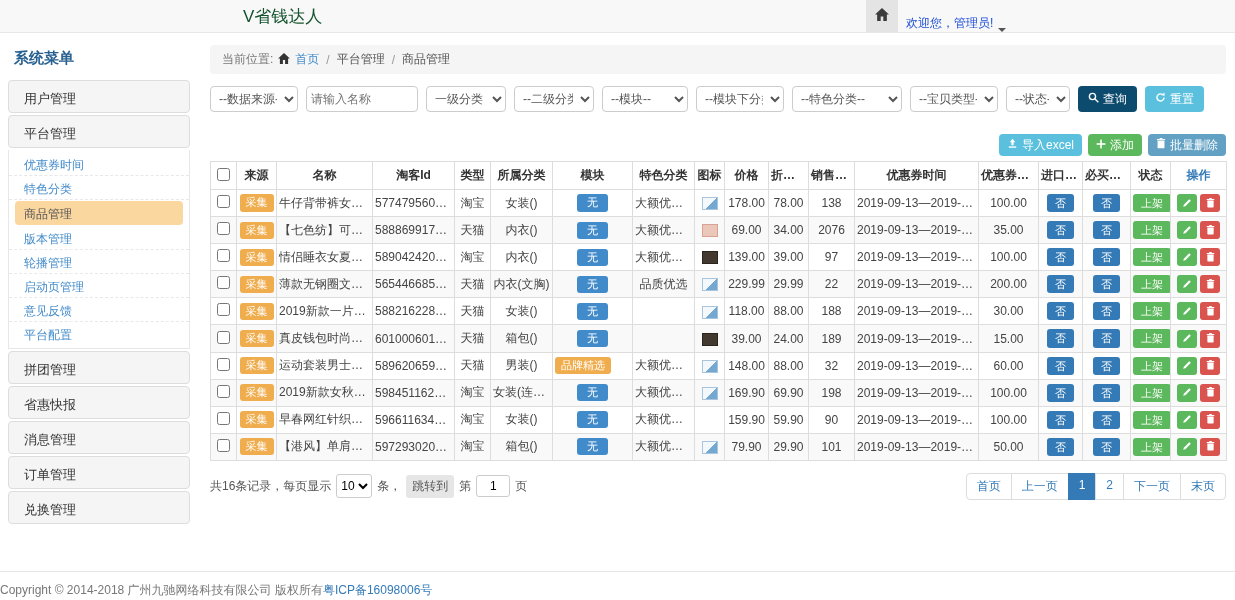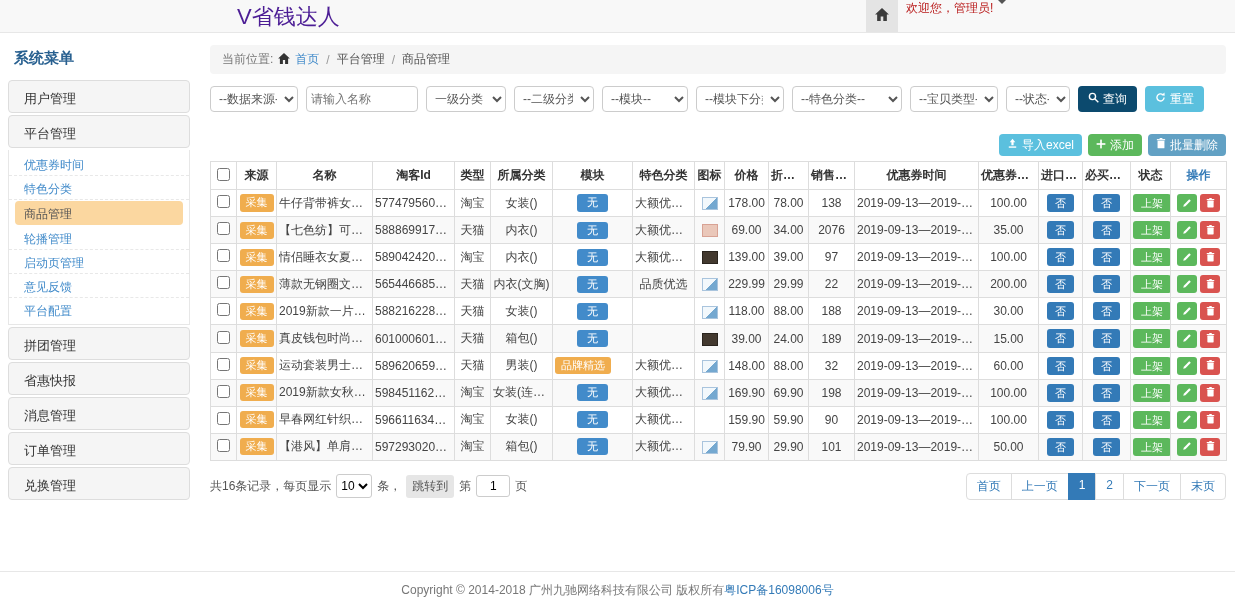--- a/index.html
+++ b/index.html
@@ -2,23 +2,23 @@
 <html><head>
 <meta charset="utf-8">
 <style>
   *{box-sizing:border-box;margin:0;padding:0}
   html,body{width:1235px;height:600px;overflow:hidden;background:#fff;
     font-family:"Liberation Sans","DejaVu Sans",sans-serif;font-size:12px;color:#333}
   .page{position:relative;width:1235px;height:600px;background:#fff}
 
   
   .topbar{position:absolute;left:0;top:0;width:100%;height:33px;background:#f8f8f8;border-bottom:1px solid #e7e7e7}
-  .brand{position:absolute;left:237px;top:0;line-height:33px;font-size:22px;color:#4c1d95}
+  .brand{position:absolute;left:243px;top:0;line-height:33px;font-size:17px;color:#14532d}
   .home-box{position:absolute;left:866px;top:0;width:32px;height:32px;background:#e4e4e4;display:flex;align-items:center;justify-content:center;cursor:pointer}
-  .welcome{position:absolute;left:906px;top:0;height:32px;display:flex;align-items:flex-start;gap:5px;color:#b91c1c;cursor:pointer}
+  .welcome{position:absolute;left:906px;top:0;height:32px;display:flex;align-items:flex-end;gap:5px;color:#1d4ed8;cursor:pointer}
   .caret{display:inline-block;width:0;height:0;border-left:4px solid transparent;border-right:4px solid transparent;border-top:4px solid #555}
 
   
   .sidebar{position:absolute;left:8px;top:45px;width:182px;height:527px;overflow:hidden}
   .side-title{color:#286090;font-weight:bold;font-size:15px;padding:4px 6px 12px 6px}
   .group{background:#f5f5f5;border:1px solid #ddd;border-radius:4px;padding:9px 15px;margin-bottom:2px;color:#333;font-size:13px;cursor:pointer;height:33px}
   .submenu{background:#fff;border:1px solid #e7e7e7;border-top:none;margin-bottom:2px;padding:2px 0}
   .submenu a{display:block;padding:5px 15px;color:#428bca;border-bottom:1px dashed #e8e8e8;cursor:pointer;text-decoration:none;height:24px}
   .submenu a:last-of-type{border-bottom:none}
   .submenu a.active{background:#fbd7a0;border-radius:4px;margin:1px 6px;padding:5px 9px;color:#555;border-bottom:none}
@@ -69,21 +69,21 @@
   .pageleft{display:flex;align-items:center;gap:5px}
   .pageleft select{height:24px;border:1px solid #ccc;border-radius:3px;background:#fff;font-size:12px;font-family:inherit}
   .chip{background:#e6e6e6;border-radius:3px;padding:3px 6px;color:#555}
   .jump{width:34px;height:22px;border:1px solid #ccc;border-radius:3px;text-align:center;font-size:12px;font-family:inherit}
   .pages{display:flex}
   .pages a{border:1px solid #ddd;background:#fff;color:#337ab7;padding:4px 10px;margin-left:-1px;cursor:pointer;text-decoration:none;font-size:12px}
   .pages a:first-of-type{border-radius:4px 0 0 4px;margin-left:0}
   .pages a:last-of-type{border-radius:0 4px 4px 0}
   .pages a.active{background:#337ab7;border-color:#337ab7;color:#fff}
 
-  .footer{position:absolute;left:0;top:571px;width:100%;border-top:1px solid #e7e7e7;background:#fff;text-align:center;padding-top:10px;color:#777}
+  .footer{position:absolute;left:0;top:571px;width:100%;border-top:1px solid #e7e7e7;background:#fff;text-align:left;padding-top:10px;color:#777}
   .footer .icp{color:#337ab7;cursor:pointer;text-decoration:none}
 </style>
 </head>
 <body>
 
 <div class="page">
 
   <div class="topbar">
     <div class="brand">V省钱达人</div>
     <div class="home-box">
@@ -104,20 +104,21 @@
     <div>
 
     <div class="group">用户管理</div>
         <div class="group">平台管理</div>
       </div>
     <div class="submenu">
 
         <a class="submenu-item">优惠券时间</a>
         <a class="submenu-item">特色分类</a>
         <a class="submenu-item active">商品管理</a>
+        <a class="submenu-item">版本管理</a>
         <a class="submenu-item">轮播管理</a>
         <a class="submenu-item">启动页管理</a>
         <a class="submenu-item">意见反馈</a>
         <a class="submenu-item">平台配置</a>
       </div>
     <div>
 
     <div class="group">拼团管理</div>
         <div class="group">省惠快报</div>
         <div class="group">消息管理</div>

